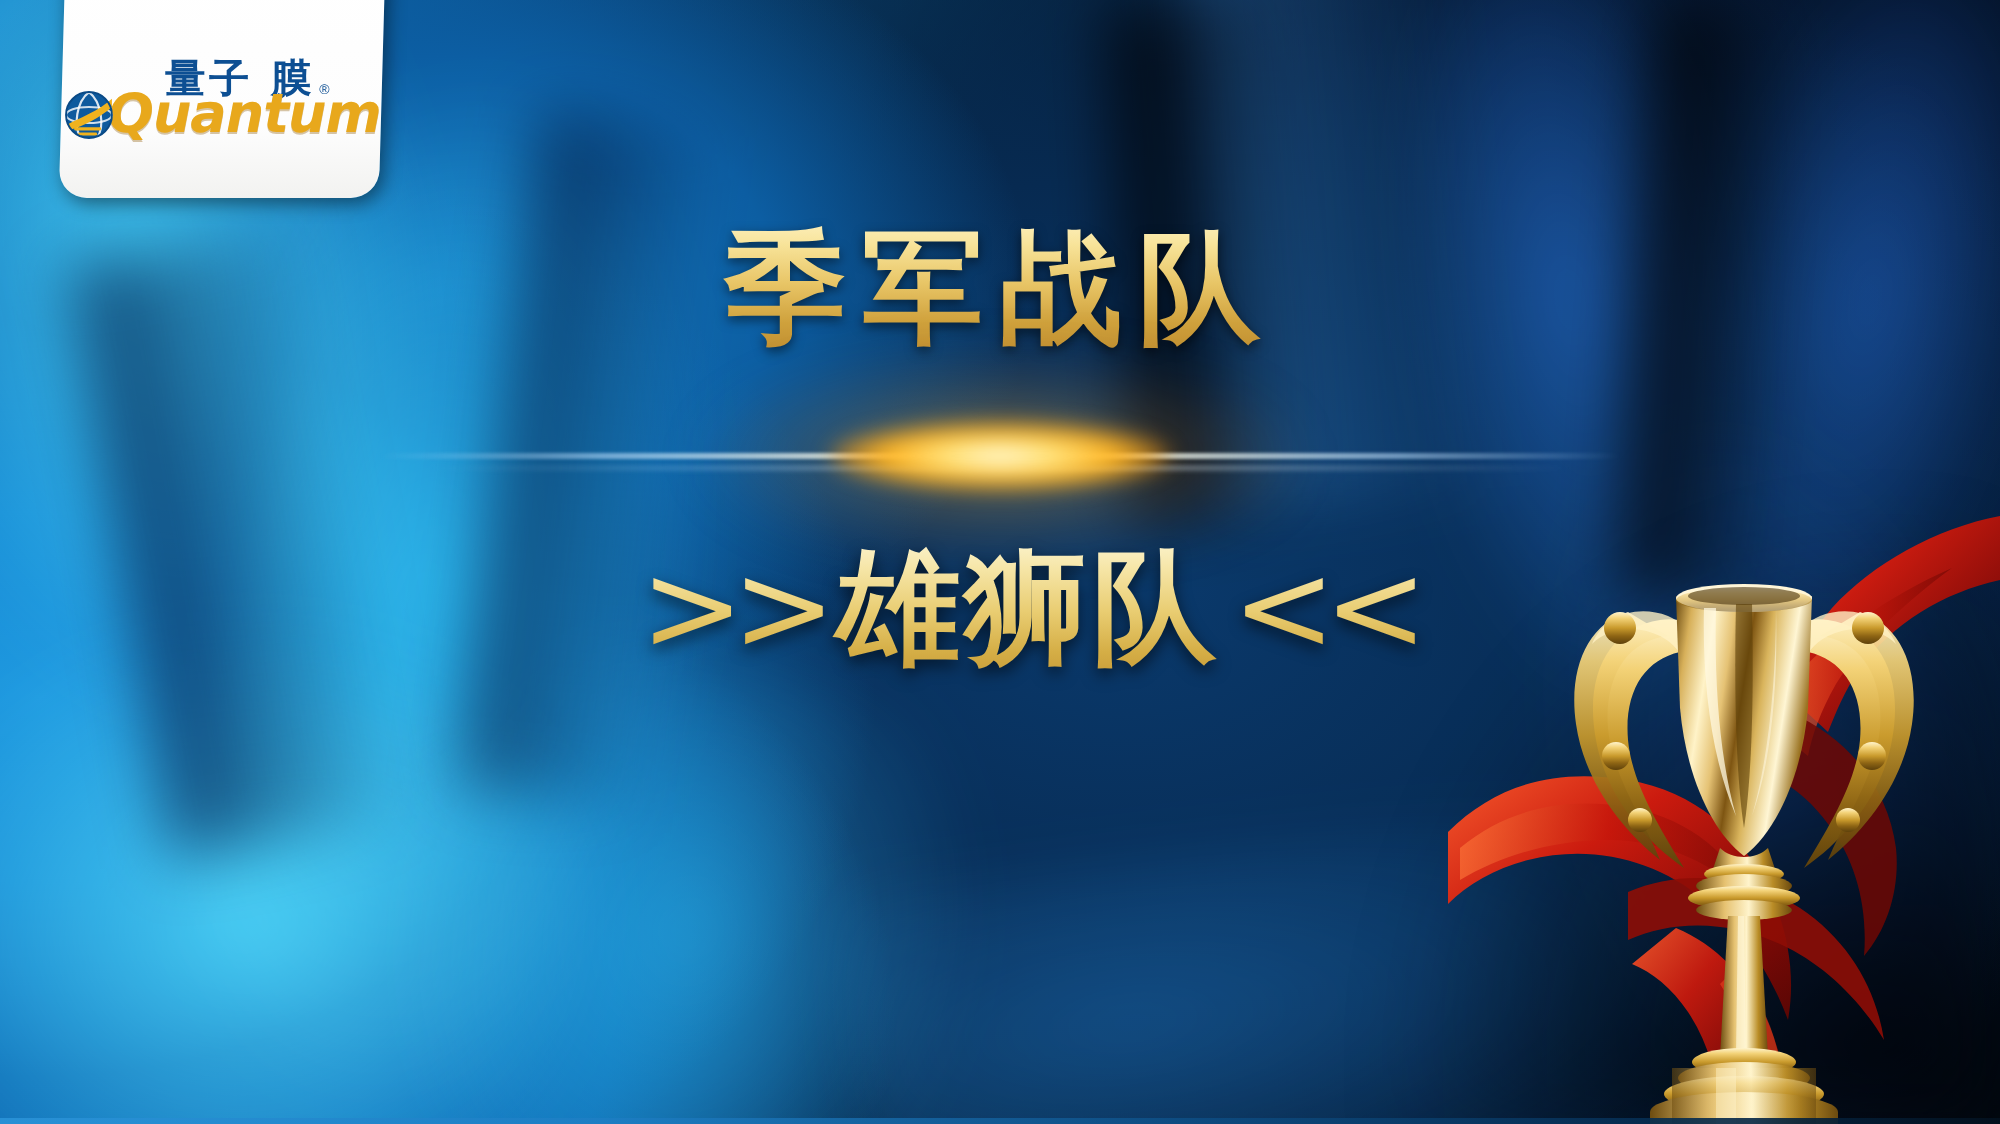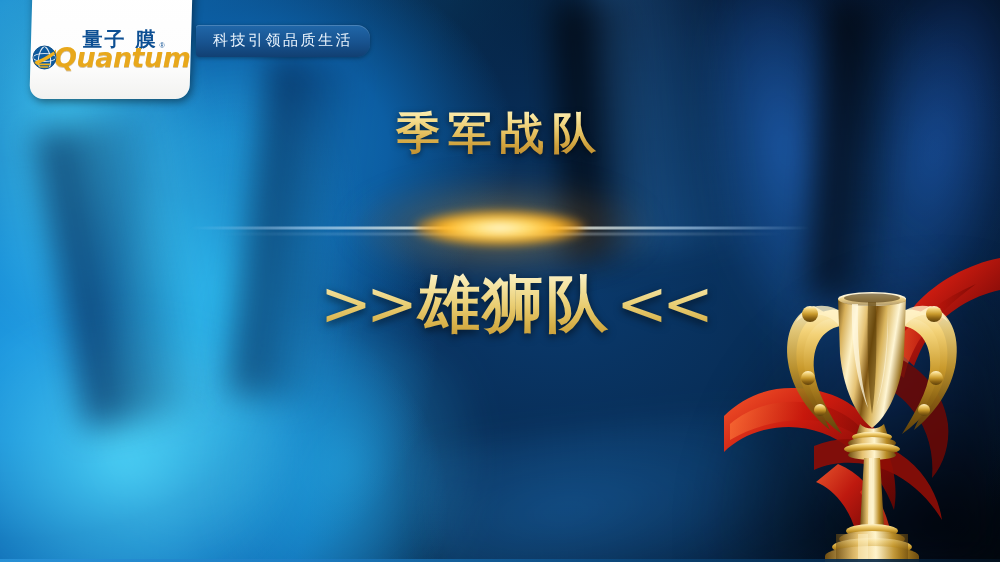--- a/index.html
+++ b/index.html
@@ -138,21 +138,21 @@
     box-shadow: inset 0 1px 0 rgba(255,255,255,.18), 0 1px 4px rgba(0,0,0,.35);
     white-space: nowrap;
   }
 
   
   .title-main {
     position: absolute;
     left: 0; right: 0; top: 104px;
     text-align: center;
     font-family: "DejaVu Sans", "Liberation Sans", sans-serif;
-    font-size: 44px; font-weight: 700;
+    font-size: 61px; font-weight: 700;
     letter-spacing: 8px;
     background: linear-gradient(180deg, #fff6cf 0%, #f8e49a 22%, #e8c566 46%, #cfa13c 70%, #b5822a 100%);
     -webkit-background-clip: text; background-clip: text;
     -webkit-text-fill-color: transparent; color: transparent;
     filter: drop-shadow(0 2px 3px rgba(0,0,0,.55));
     white-space: nowrap;
   }
   .flare {
     position: absolute; left: 50%; top: 196px;
     transform: translateX(-50%);
@@ -259,21 +259,20 @@
             <rect x="9" y="29" width="20" height="2.4" rx="1" fill="#f0b21e"></rect>
             <rect x="12" y="33" width="14" height="2.2" rx="1" fill="#f0b21e"></rect>
             <circle cx="20" cy="20" r="17" fill="none" stroke="#0a4a86" stroke-width="1.4"></circle>
           </svg>
         </span>
         <span class="logo-word">Quantum</span>
       </div>
     </div>
   </div>
 
-  <div class="tagline">科技引领品质生活</div>
 
   <div class="title-main">季军战队</div>
 
   <div class="flare">
     <div class="halo"></div>
     <div class="streak"></div>
     <div class="streak2"></div>
     <div class="core"></div>
   </div>
 

